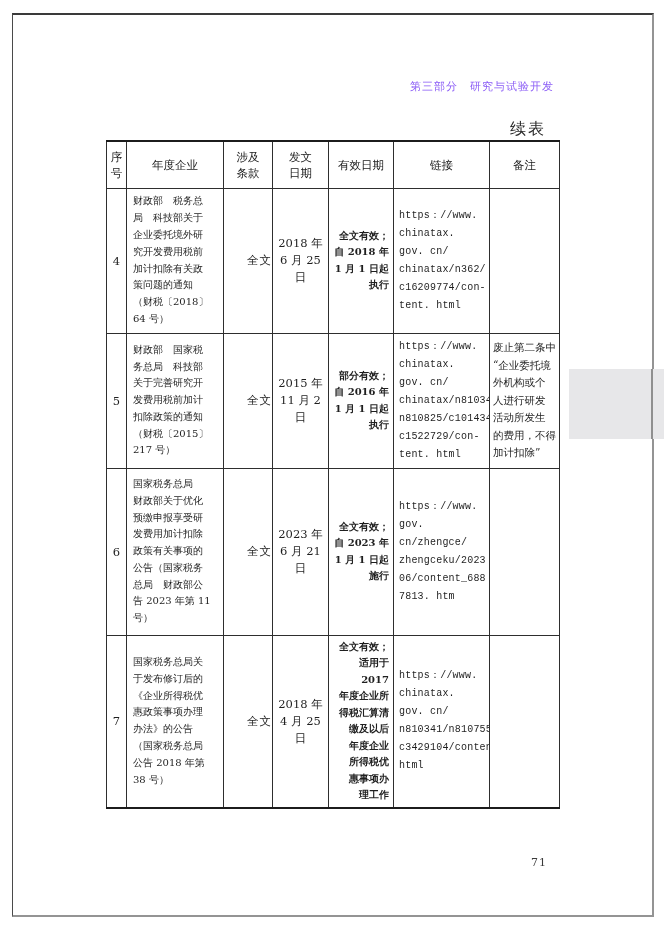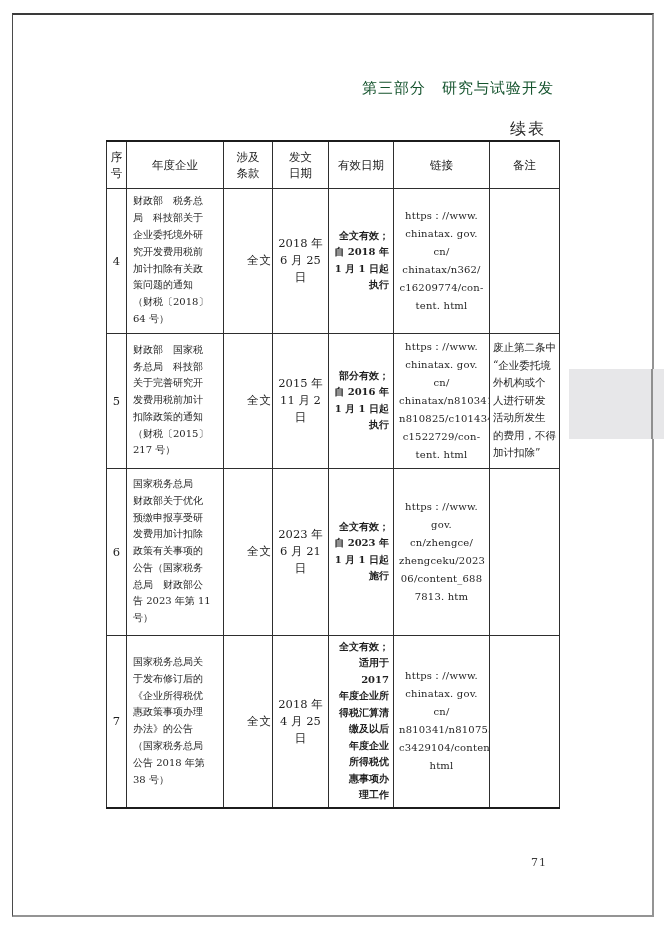--- a/index.html
+++ b/index.html
@@ -32,23 +32,23 @@
   .content {
     position: absolute;
     left: 93px;
     top: 0;
     width: 453px;
   }
   .section-header {
     position: absolute;
     top: 64px;
     right: 5px;
-    font-size: 15px;
+    font-size: 11px;
     letter-spacing: 1px;
-    color: #14532d;
+    color: #8b5cf6;
     white-space: pre;
   }
   .continued-label {
     position: absolute;
     top: 104px;
     right: 13px;
     font-size: 16px;
     letter-spacing: 2px;
     color: #2a2a2a;
   }
@@ -103,22 +103,23 @@
     font-size: 10px;
     line-height: 16.5px;
     padding: 3px 4px;
     text-align: right;
     font-weight: bold;
   }
   td.c-link .cell-text {
     font-size: 10px;
     line-height: 18px;
     padding: 3px 5px;
-    text-align: center;
+    text-align: left;
     letter-spacing: 0.2px;
+    font-family: Liberation Mono, monospace;
   }
   td.c-remark .cell-text {
     font-size: 10.5px;
     line-height: 17.5px;
     padding: 3px 3px;
     text-align: left;
   }
   tr.hdr    { height: 47px; }
   tr.row-4  { height: 145px; }
   tr.row-5  { height: 135px; }

